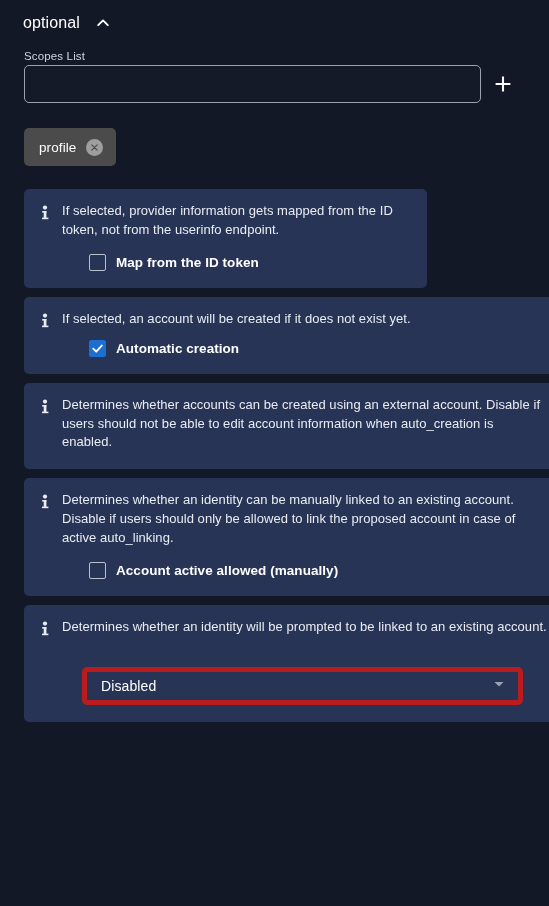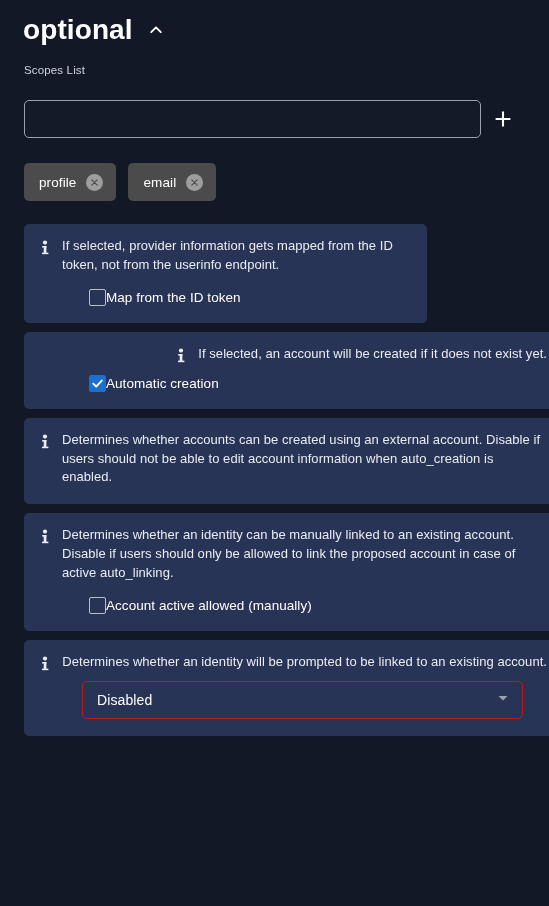--- a/index.html
+++ b/index.html
@@ -20,43 +20,43 @@
   }
 
   
   .section-header {
     display: flex;
     align-items: center;
     gap: 14px;
     padding: 14px 0 0 23px;
   }
   .section-title {
-    font-size: 28px;
-    font-weight: 700;
+    font-size: 16px;
+    font-weight: 400;
     color: #ffffff;
     letter-spacing: 0.1px;
   }
   .chevron-up {
     width: 18px;
     height: 18px;
     display: inline-flex;
     align-items: center;
     justify-content: center;
     cursor: pointer;
   }
   .chevron-up svg { display: block; }
 
   
   .field-block {
     padding: 18px 0 0 24px;
   }
   .field-label {
     font-size: 11.5px;
     color: #cfd4de;
-    margin-bottom: 24px;
+    margin-bottom: 3px;
     letter-spacing: 0.15px;
   }
   .field-row {
     display: flex;
     align-items: center;
     gap: 0;
   }
   .scopes-input {
     width: 457px;
     height: 38px;
@@ -131,21 +131,20 @@
     width: 537px;
     padding: 13px 14px 17px 14px;
     position: relative;
   }
   .info-card.narrow { width: 403px; }
 
   .card-top {
     display: flex;
     align-items: flex-start;
     gap: 10px;
-    justify-content: flex-end;
   }
   .info-icon {
     flex: none;
     width: 14px;
     height: 18px;
     margin-top: 2px;
     display: flex;
     align-items: center;
     justify-content: center;
   }
@@ -153,22 +152,24 @@
   .card-desc {
     font-size: 13px;
     line-height: 1.45;
     color: #e9ecf3;
     letter-spacing: 0.05px;
   }
 
   .check-row {
     display: flex;
     align-items: center;
+    gap: 10px;
     margin-top: 14px;
     margin-left: 51px;
+    font-weight: bold;
   }
   .check-row.tight { margin-top: 10px; }
 
   .checkbox {
     width: 17px;
     height: 17px;
     border: 1.6px solid #b9bfcc;
     border-radius: 2px;
     background: transparent;
     flex: none;
@@ -186,25 +187,25 @@
 
   .check-label {
     font-size: 13.5px;
     color: #ffffff;
     cursor: pointer;
     letter-spacing: 0.05px;
   }
 
   
   .select-wrap {
-    margin-top: 8px;
+    margin-top: 29px;
     margin-left: 44px;
     width: 441px;
     height: 38px;
-    border: 1px solid #b91c1c;
+    border: 5px solid #b91c1c;
     border-radius: 5px;
     display: flex;
     align-items: center;
     justify-content: space-between;
     padding: 0 12px 0 14px;
     cursor: pointer;
     background: transparent;
   }
   .select-value {
     font-size: 14px;
@@ -243,28 +244,20 @@
 
   <div class="chips-row">
     <span class="chip">
       <span class="chip-label">profile</span>
       <span class="chip-remove">
         <svg width="9" height="9" viewBox="0 0 10 10" aria-hidden="true">
           <path d="M2 2 L8 8 M8 2 L2 8" stroke="#4b4b4b" stroke-width="1.3" stroke-linecap="round"></path>
         </svg>
       </span>
     </span>
-    <span class="chip">
-      <span class="chip-label">email</span>
-      <span class="chip-remove">
-        <svg width="9" height="9" viewBox="0 0 10 10" aria-hidden="true">
-          <path d="M2 2 L8 8 M8 2 L2 8" stroke="#4b4b4b" stroke-width="1.3" stroke-linecap="round"></path>
-        </svg>
-      </span>
-    </span>
   </div>
 
   <div class="cards">
 
     <div class="info-card narrow">
       <div class="card-top">
         <span class="info-icon">
           <svg width="12" height="16" viewBox="0 0 12 16" aria-hidden="true">
             <circle cx="6" cy="2.6" r="2.1" fill="#e9ecf3"></circle>
             <rect x="4.7" y="6" width="2.7" height="8" fill="#e9ecf3"></rect>

